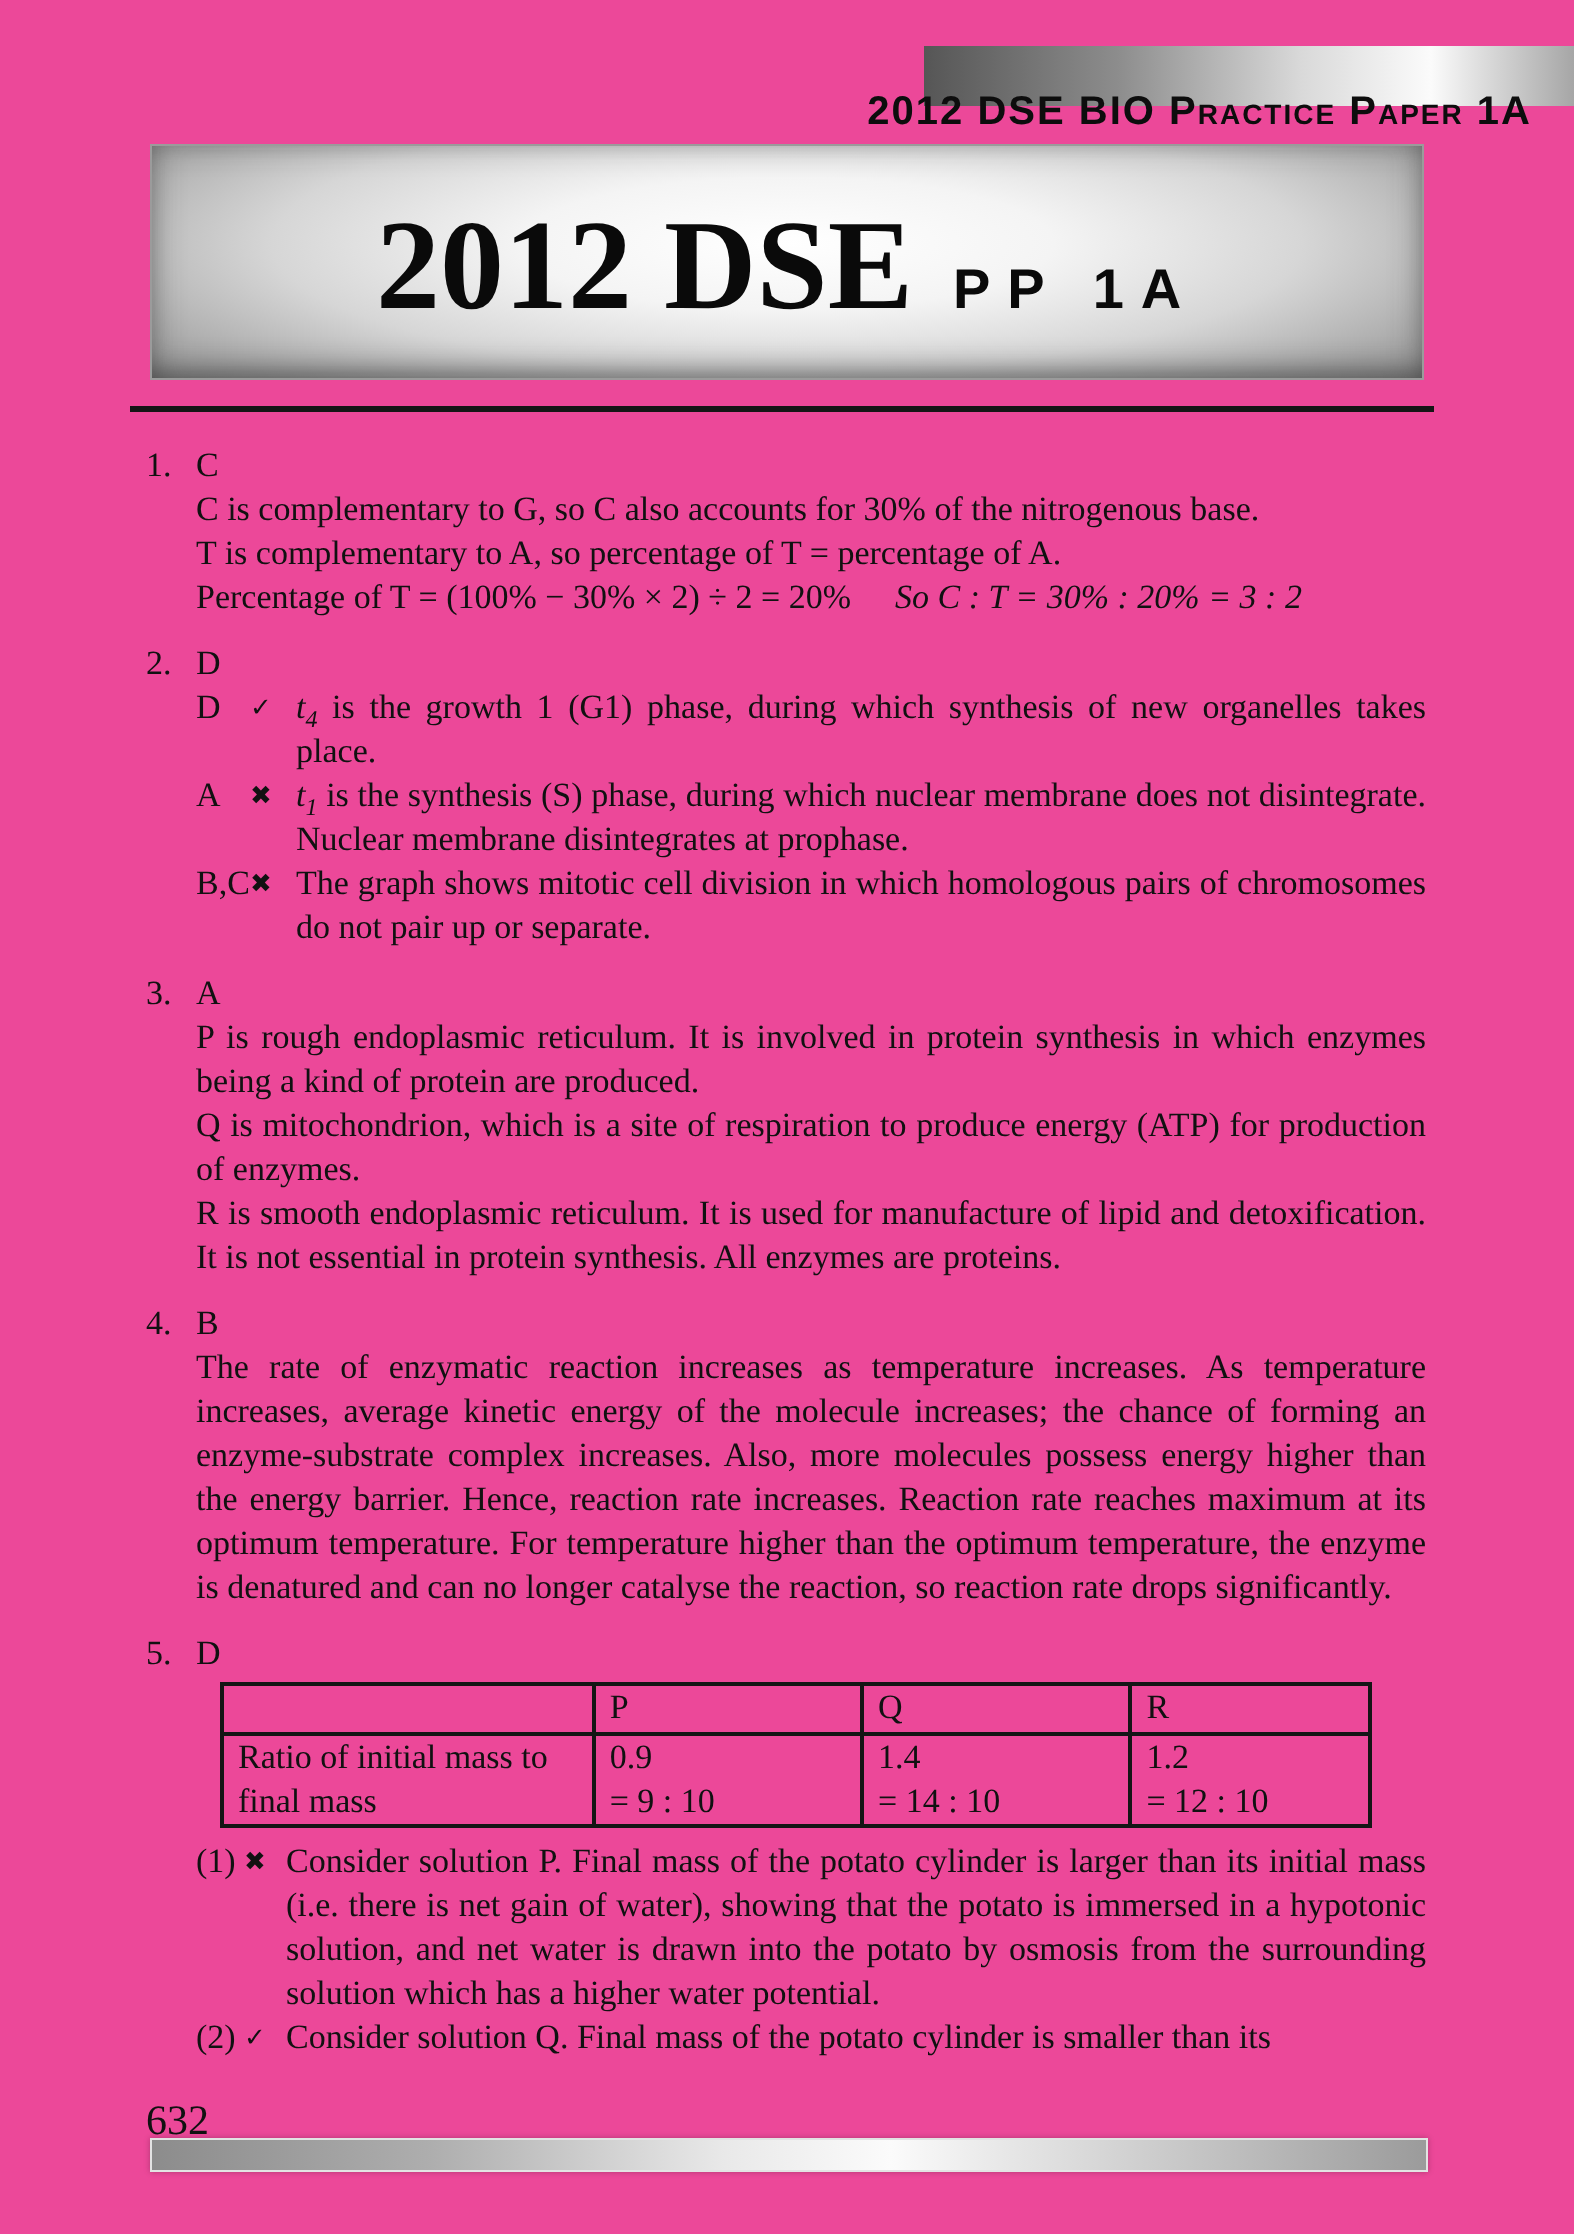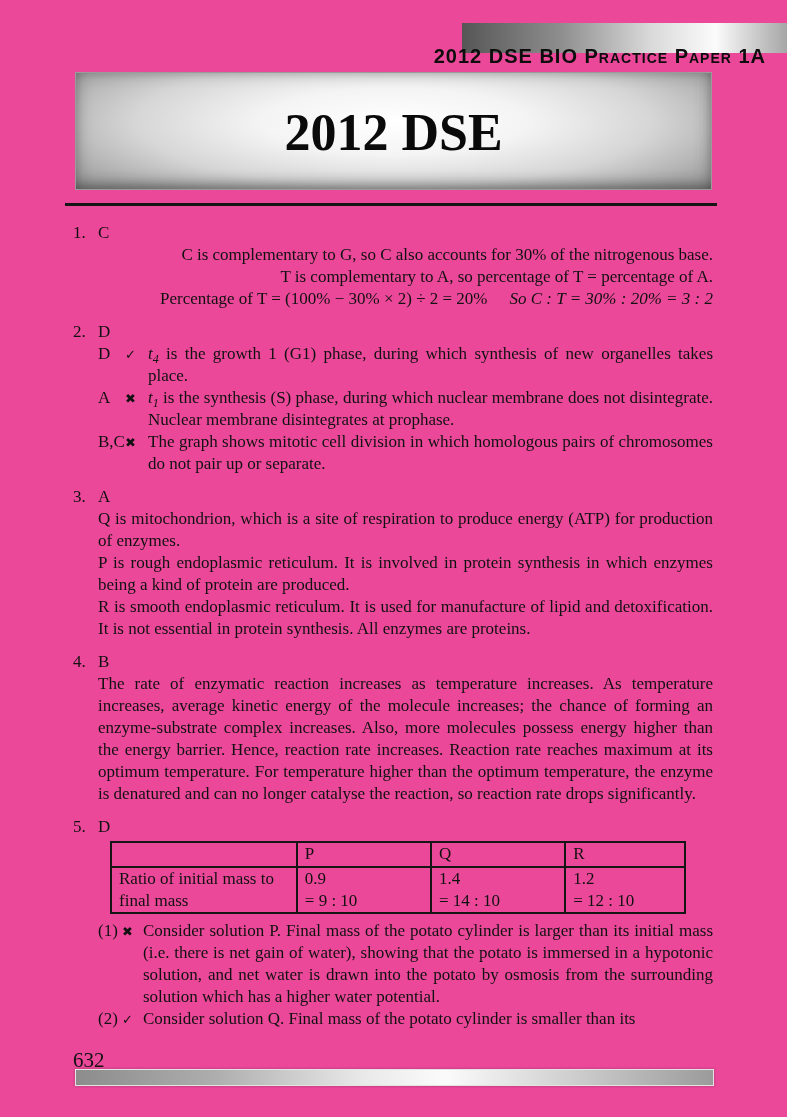--- a/index.html
+++ b/index.html
@@ -27,35 +27,35 @@
   .banner{
     position:absolute;left:75px;top:72px;width:635px;height:116px;
     background:radial-gradient(ellipse 70% 95% at 50% 42%, #ffffff 0%, #f4f4f4 30%, #d6d6d6 58%, #a6a6a6 84%, #8f8f8f 100%);
     border:1px solid #9b9b9b;
     box-shadow:inset 0 -12px 14px -8px rgba(40,40,40,.55), inset 0 10px 14px -10px rgba(60,60,60,.35), inset 12px 0 16px -12px rgba(60,60,60,.45), inset -12px 0 16px -12px rgba(60,60,60,.45);
     display:flex;align-items:center;justify-content:center;
   }
   .banner-inner{display:flex;align-items:baseline;gap:20px;margin-top:4px;}
   .banner-title{
     font-family:"Liberation Serif",serif;font-weight:bold;
-    font-size:52px;line-height:1;color:#0a0a0a;
+    font-size:64px;line-height:1;color:#0a0a0a;
   }
   .banner-sub{
     font-family:"Liberation Sans",sans-serif;font-weight:bold;
     font-size:28px;letter-spacing:.3em;color:#0a0a0a;
   }
   .rule{position:absolute;left:65px;top:203px;width:652px;height:3px;background:#151515;}
 
   
   .content{position:absolute;left:73px;top:222px;width:640px;font-size:17px;line-height:22px;}
   .q{display:flex;margin-bottom:11px;}
   .qnum{flex:none;width:25px;}
   .qbody{flex:1;min-width:0;}
   .ans{}
-  .qline{white-space:normal;text-align:right;}
+  .qline{white-space:normal;}
   .gap2{margin-left:22px;font-style:italic;}
   .just{text-align:justify;}
 
   .opt{display:flex;}
   .olabel{flex:none;min-width:27px;}
   .omark{flex:none;min-width:23px;font-family:"DejaVu Sans",sans-serif;font-size:13px;padding-top:1px;}
   .otext{flex:1;text-align:justify;min-width:0;}
   .otext i{font-style:italic;}
   .otext sub{font-style:italic;font-size:12px;line-height:0;}
 
@@ -89,20 +89,21 @@
 
 <div class="page">
 
   <div class="topbar"></div>
 
   <div class="header-title">2012 DSE BIO Practice Paper 1A</div>
 
   <div class="banner">
     <div class="banner-inner">
       <span class="banner-title">2012 DSE</span>
+      <span class="banner-sub">PP 1A</span>
     </div>
   </div>
 
   <div class="rule"></div>
 
   <div class="content">
 
     <div class="q">
       <div class="qnum">1.</div>
       <div class="qbody">
@@ -137,22 +138,22 @@
           <span class="omark">✖</span>
           <div class="otext"><span>The graph shows mitotic cell division in which homologous pairs of chromosomes do not pair up or separate.</span></div>
         </div>
       </div>
     </div>
 
     <div class="q">
       <div class="qnum">3.</div>
       <div class="qbody">
         <div class="ans">A</div>
+        <div class="qline just">P is rough endoplasmic reticulum. It is involved in protein synthesis in which enzymes being a kind of protein are produced.</div>
         <div class="qline just">Q is mitochondrion, which is a site of respiration to produce energy (ATP) for production of enzymes.</div>
-        <div class="qline just">P is rough endoplasmic reticulum. It is involved in protein synthesis in which enzymes being a kind of protein are produced.</div>
         <div class="qline just">R is smooth endoplasmic reticulum. It is used for manufacture of lipid and detoxification. It is not essential in protein synthesis. All enzymes are proteins.</div>
       </div>
     </div>
 
     <div class="q">
       <div class="qnum">4.</div>
       <div class="qbody">
         <div class="ans">B</div>
         <div class="qline just">The rate of enzymatic reaction increases as temperature increases. As temperature increases, average kinetic energy of the molecule increases; the chance of forming an enzyme-substrate complex increases. Also, more molecules possess energy higher than the energy barrier. Hence, reaction rate increases. Reaction rate reaches maximum at its optimum temperature. For temperature higher than the optimum temperature, the enzyme is denatured and can no longer catalyse the reaction, so reaction rate drops significantly.</div>
       </div>

